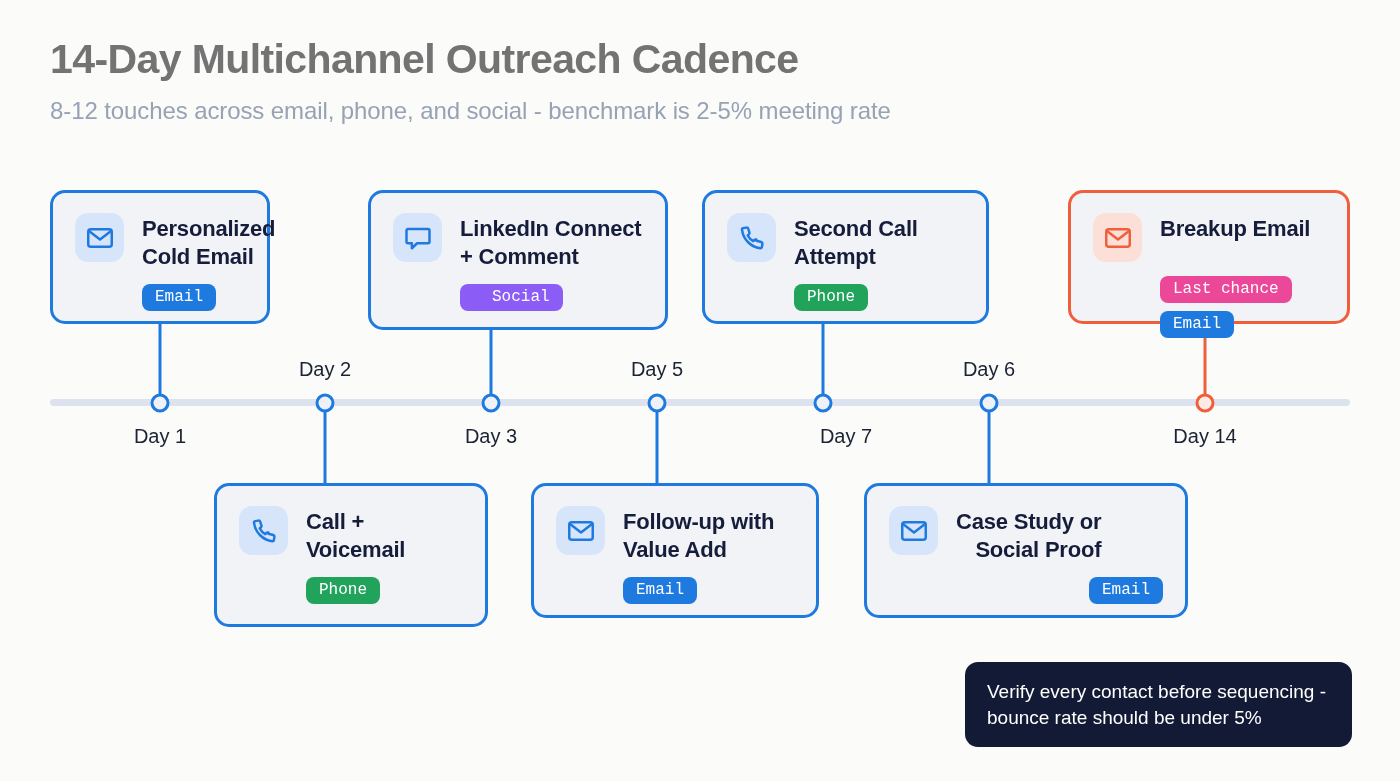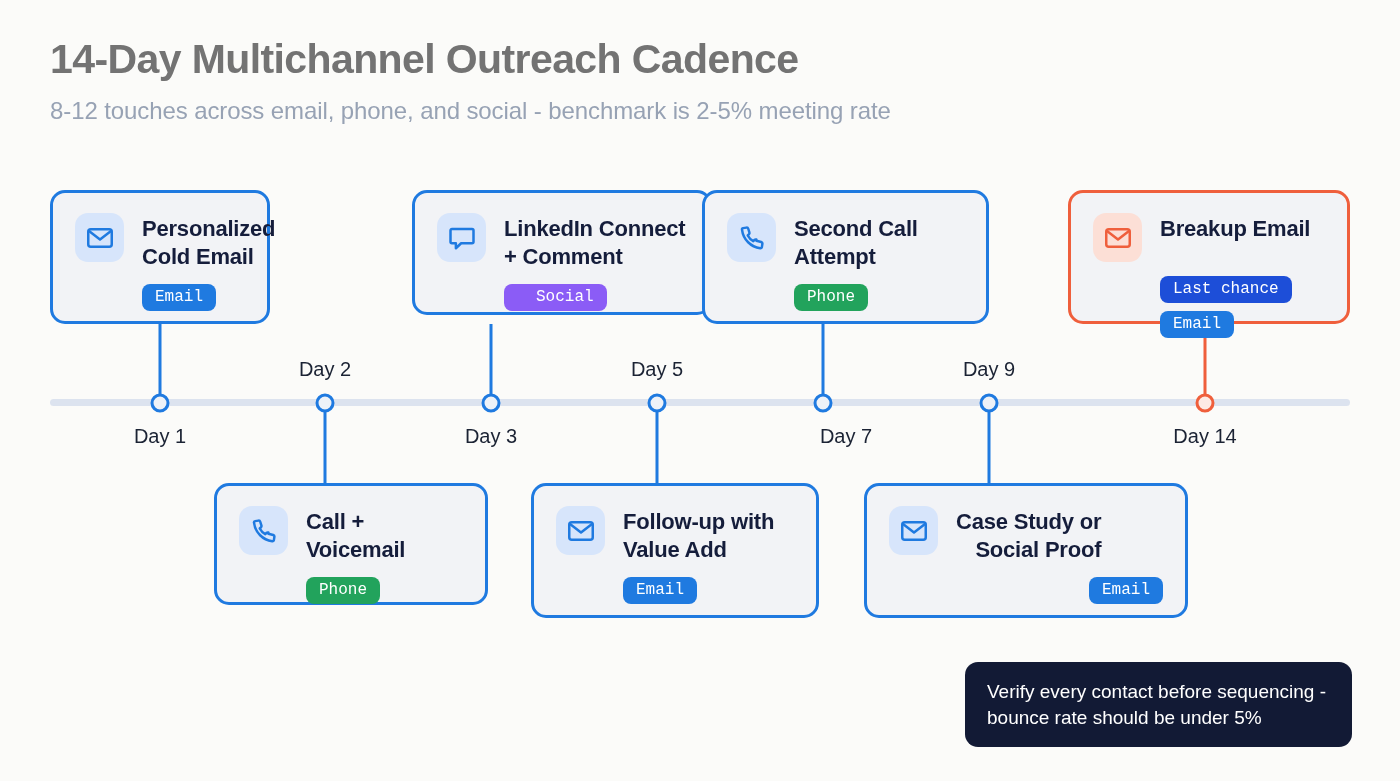--- a/index.html
+++ b/index.html
@@ -116,21 +116,21 @@
     color: #ffffff;
     font-size: 16px;
     padding: 5px 13px 6px;
     border-radius: 8px;
     line-height: 1;
     white-space: nowrap;
   }
   .badge-email  { background: #1f7ae0; }
   .badge-phone  { background: #22a35c; }
   .badge-social { background: #8b5cf6; padding-left: 32px; }
-  .badge-accent { background: #1d4ed8; }
+  .badge-accent { background: #ec4899; }
 
   .badge-row { margin-top: 14px; font-family: Liberation Mono, monospace; }
   .badge-row.sub { margin-top: 8px; }
 
   
   .card .badges { margin-left: 67px; }
 
   
   .callout {
     position: absolute;
@@ -173,40 +173,40 @@
 Cold Email</div>
         </div>
       </div>
       <div class="badges">
         <div class="badge-row"><span class="badge badge-email">Email</span></div>
       </div>
     </div>
     <div class="connector" style="left:325px; top:403px; height:80px;"></div>
     <div class="node-dot" style="left:325px;"></div>
     <div class="day-label" style="left:325px; top:358px;">Day 2</div>
-    <div class="card" style="left:214px; top:483px; width:274px; height:122px;">
+    <div class="card" style="left:214px; top:483px; width:274px; height:144px;">
       <div class="card-head">
         <div class="icon-box">
           <svg width="30" height="30" viewBox="0 0 24 24" fill="none" stroke="#1f7ae0" stroke-width="2" stroke-linecap="round" stroke-linejoin="round">
             <path d="M15.5 13.2c-.6-.2-1.2 0-1.6.4l-.9.9c-1.9-1-3.4-2.6-4.4-4.5l.9-.9c.4-.4.6-1 .4-1.6L9 4.6C8.8 4 8.2 3.6 7.5 3.7l-2.6.4C4.3 4.2 3.9 4.7 4 5.3c.5 4.1 2.3 7.6 4.9 10.1 2.5 2.5 5.8 4.2 9.7 4.8.6.1 1.2-.3 1.3-.9l.4-2.6c.1-.7-.3-1.3-.9-1.5l-3.9-1z"></path>
           </svg>
         </div>
         <div class="card-body">
           <div class="card-title">Call +
 Voicemail</div>
         </div>
       </div>
       <div class="badges">
         <div class="badge-row"><span class="badge badge-phone">Phone</span></div>
       </div>
     </div>
     <div class="connector" style="left:491px; top:324px; height:79px;"></div>
     <div class="node-dot" style="left:491px;"></div>
     <div class="day-label" style="left:491px; top:425px;">Day 3</div>
-    <div class="card" style="left:368px; top:190px; width:300px; height:125px;margin-left:44px;">
+    <div class="card" style="left:368px; top:190px; width:300px; height:140px;">
       <div class="card-head">
         <div class="icon-box">
           <svg width="30" height="30" viewBox="0 0 24 24" fill="none" stroke="#1f7ae0" stroke-width="2" stroke-linecap="round" stroke-linejoin="round">
             <path d="M20 4.8H4c-.7 0-1.2.5-1.2 1.2v9c0 .7.5 1.2 1.2 1.2h3.1v4l4.2-4H20c.7 0 1.2-.5 1.2-1.2V6c0-.7-.5-1.2-1.2-1.2z"></path>
           </svg>
         </div>
         <div class="card-body">
           <div class="card-title">LinkedIn Connect
 + Comment</div>
         </div>
@@ -249,21 +249,21 @@
           <div class="card-title">Second Call
 Attempt</div>
         </div>
       </div>
       <div class="badges">
         <div class="badge-row"><span class="badge badge-phone">Phone</span></div>
       </div>
     </div>
     <div class="connector" style="left:989px; top:403px; height:80px;"></div>
     <div class="node-dot" style="left:989px;"></div>
-    <div class="day-label" style="left:989px; top:358px;">Day 9</div>
+    <div class="day-label" style="left:989px; top:358px;">Day 6</div>
     <div class="card" style="left:864px; top:483px; width:324px; height:135px;text-align:right;">
       <div class="card-head">
         <div class="icon-box">
           <svg width="30" height="30" viewBox="0 0 24 24" fill="none" stroke="#1f7ae0" stroke-width="2" stroke-linecap="round" stroke-linejoin="round">
             <rect x="2.6" y="5" width="18.8" height="14" rx="2"></rect>
             <path d="M3.2 6.4 12 13.2l8.8-6.8"></path>
           </svg>
         </div>
         <div class="card-body">
           <div class="card-title">Case Study or

